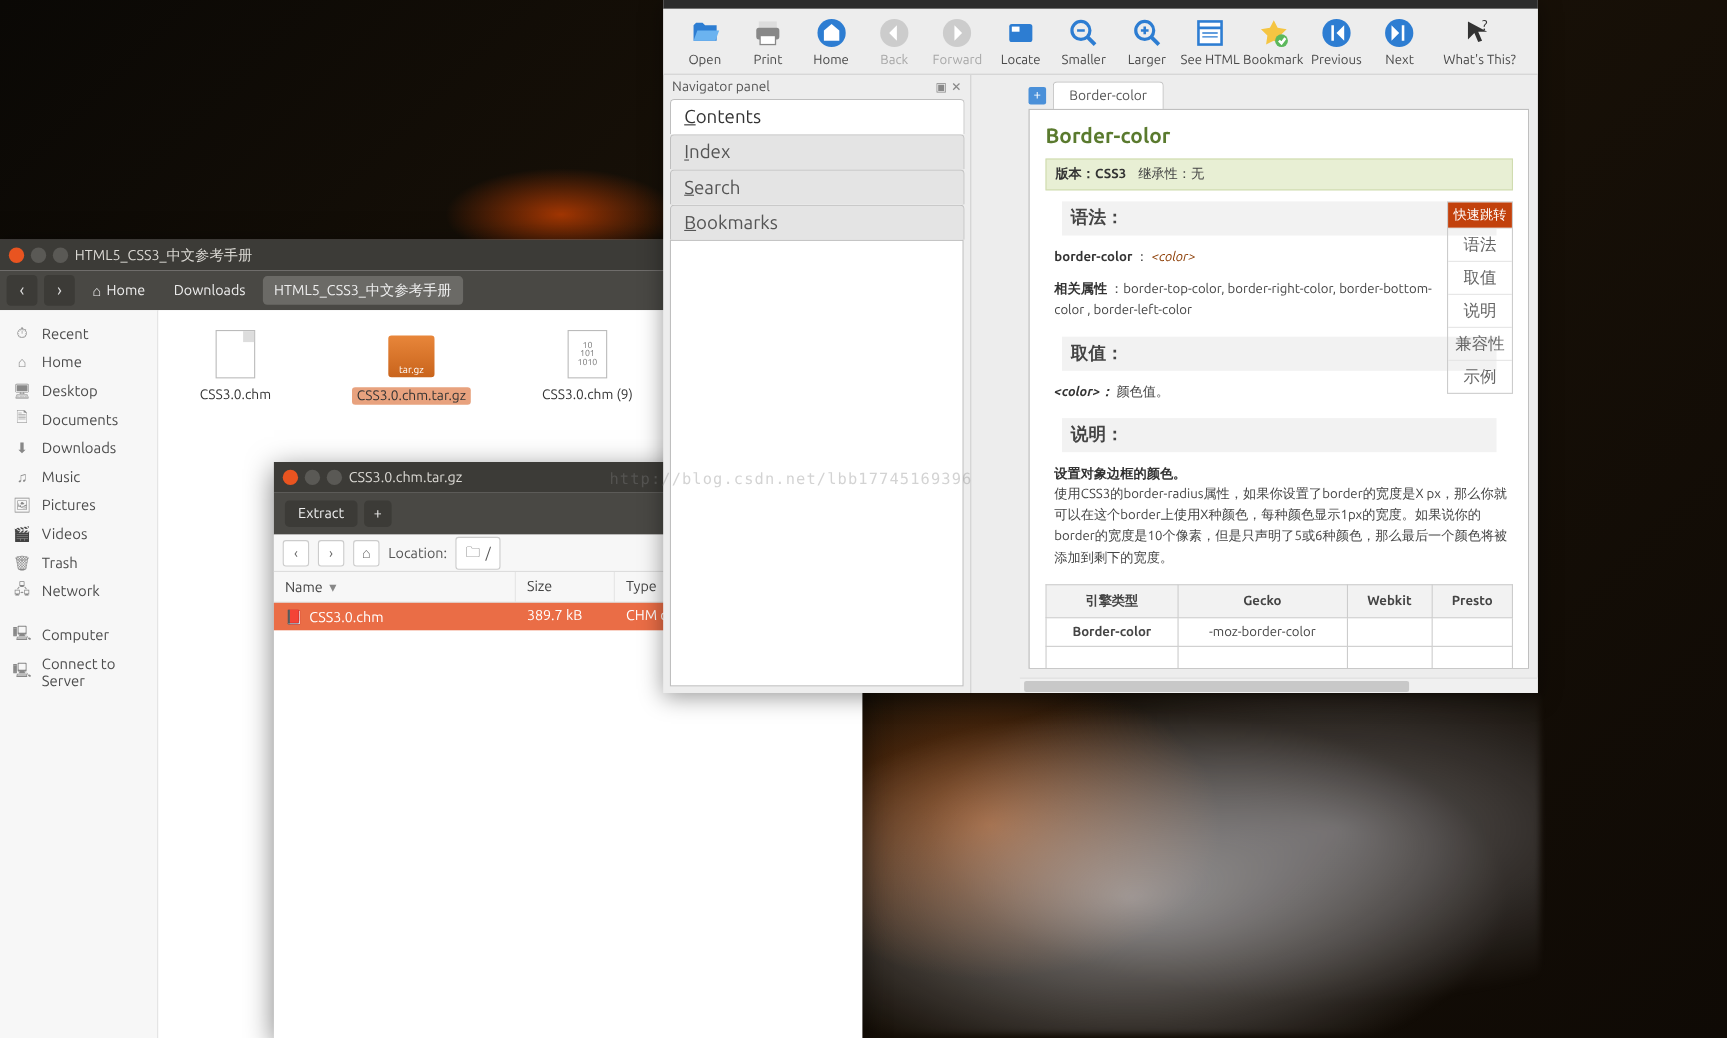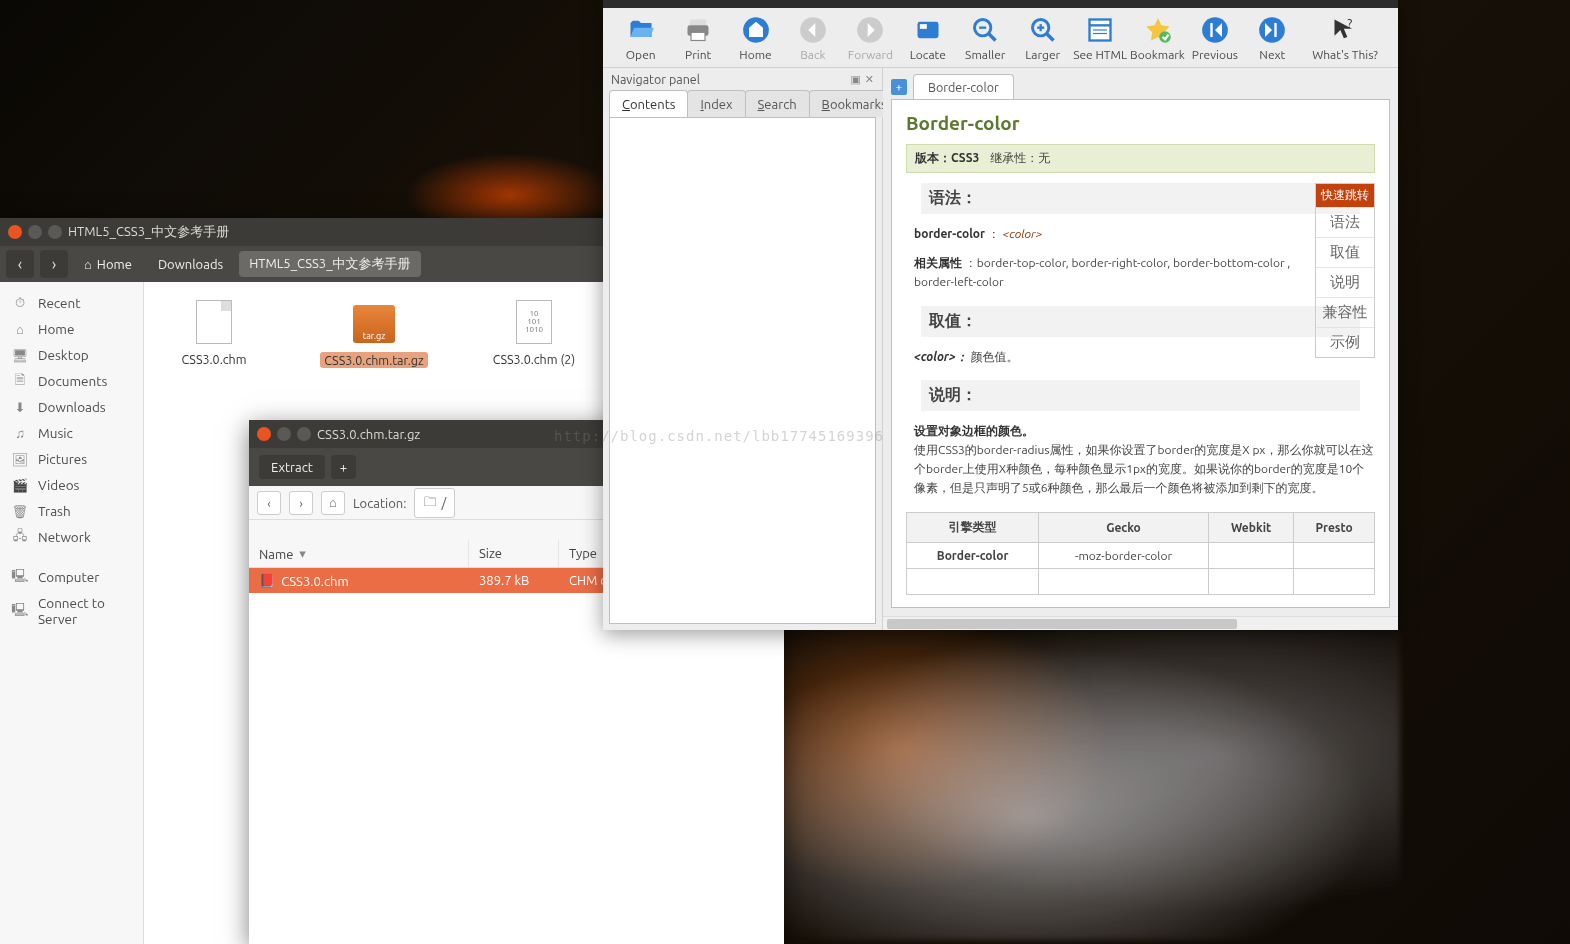--- a/index.html
+++ b/index.html
@@ -39,41 +39,41 @@
 .ar-titlebar { height: 28px; background: #3c3b37; display: flex; align-items: center; padding: 0 8px; gap: 6px; color: #dcdad5; font-size: 13px; }
 .ar-toolbar { height: 38px; background: #494844; display: flex; align-items: center; padding: 0 10px; gap: 6px; }
 .ar-btn { padding: 5px 12px; background: #3c3b37; color: #eee; border-radius: 4px; font-size: 13px; cursor: pointer; }
 .ar-btn.plus { padding: 5px 9px; }
 .ar-loc { height: 34px; background: #f7f7f7; border-bottom: 1px solid #ddd; display: flex; align-items: center; padding: 0 8px; gap: 8px; font-size: 13px; color: #555; }
 .ar-loc-btn { width: 24px; height: 24px; border: 1px solid #ccc; border-radius: 3px; background: #fff; display: flex; align-items: center; justify-content: center; cursor: pointer; color: #666; }
 .ar-loc-field { flex: 1; display: flex; align-items: center; gap: 6px; }
 .ar-loc-field .fbox { border: 1px solid #ccc; border-radius: 3px; padding: 3px 8px; background: #fff; display: flex; align-items: center; gap: 5px; }
 .ar-table { width: 100%; }
 .ar-head { display: flex; background: #f7f7f7; border-bottom: 1px solid #ddd; font-size: 13px; color: #444; }
-.ar-head > div { padding: 6px 10px; border-right: 1px solid #e5e5e5; margin-top: 20px; }
+.ar-head > div { padding: 6px 10px; border-right: 1px solid #e5e5e5; }
 .ar-row { display: flex; font-size: 13px; }
 .ar-row.sel { background: #ea6d46; color: #fff; }
 .ar-row > div { padding: 5px 10px; }
 .ar-c1 { width: 220px; display: flex; align-items: center; gap: 6px; }
 .ar-c2 { width: 90px; }
 .ar-c3 { width: 100px; }
 
 
 .chm-window { position: absolute; left: 603px; top: 0; width: 795px; height: 630px; background: #ededed; box-shadow: 0 4px 20px rgba(0,0,0,0.4); display: flex; flex-direction: column; }
 .chm-titlebar { height: 8px; background: #2c2c2c; }
 .chm-toolbar { height: 60px; background: #ededed; border-bottom: 1px solid #d0d0d0; display: flex; align-items: center; padding: 0 10px; gap: 2px; }
 .chm-tbtn { width: 58px; text-align: center; font-size: 12px; color: #4a4a4a; cursor: pointer; }
 .chm-tbtn.disabled { color: #a8a8a8; }
 .chm-tbtn .ticon { width: 32px; height: 32px; margin: 0 auto 2px; display: flex; align-items: center; justify-content: center; font-size: 22px; }
 .chm-tbtn.wide { width: 90px; }
-.chm-body { flex: 1; display: flex; overflow: hidden; }
+.chm-body { flex: 1; display: flex; overflow: hidden; gap: 44px; }
 .chm-nav { width: 280px; background: #ededed; border-right: 1px solid #d0d0d0; display: flex; flex-direction: column; }
 .chm-nav-head { padding: 4px 8px; font-size: 12.5px; color: #555; display: flex; justify-content: space-between; align-items: center; }
 .chm-nav-head .pbtns { display: flex; gap: 4px; color: #888; font-size: 11px; }
-.chm-tabs { display: flex; font-size: 13px; padding: 0 6px; }
+.chm-tabs { display: flex; font-size: 17px; padding: 0 6px; flex-direction: column; }
 .chm-tab { padding: 6px 12px; border: 1px solid #bfbfbf; border-bottom: none; background: #e4e4e4; cursor: pointer; color: #555; border-top-left-radius: 4px; border-top-right-radius: 4px; margin-right: -1px; }
 .chm-tab.active { background: #fff; color: #333; position: relative; z-index: 1; }
 .chm-tab .ul { text-decoration: underline; }
 .chm-tree { flex: 1; margin: 0 6px 6px; background: #fff; border: 1px solid #bfbfbf; }
 .chm-main { flex: 1; background: #ededed; display: flex; flex-direction: column; overflow: hidden; }
 .chm-doctabs { display: flex; align-items: center; padding: 6px 8px 0; gap: 6px; font-size: 12.5px; }
 .chm-addtab { width: 16px; height: 16px; background: #4a90d9; color: #fff; border-radius: 2px; display: flex; align-items: center; justify-content: center; font-size: 12px; cursor: pointer; }
 .chm-doctab { padding: 5px 14px; background: #fff; border: 1px solid #bfbfbf; border-bottom: none; border-top-left-radius: 4px; border-top-right-radius: 4px; color: #555; }
 .chm-doc { flex: 1; margin: 0 8px 8px; background: #fff; border: 1px solid #bfbfbf; overflow: auto; padding: 12px 14px; font-size: 12.5px; color: #444; }
 .chm-doc h1 { color: #5a7a2e; font-size: 19px; font-weight: bold; margin-bottom: 10px; }
@@ -182,21 +182,21 @@
           </div><span class="flabel">CSS3.0.chm</span></div>
         <div class="fm-icon selected"><div class="ficon">
             <div class="tar-icon">tar.gz</div>
           </div><span class="flabel">CSS3.0.chm.tar.gz</span></div>
         <div class="fm-icon"><div class="ficon">
             <div class="bin-icon">
               <span>10</span>
               <span>101</span>
               <span>1010</span>
             </div>
-          </div><span class="flabel">CSS3.0.chm (2)</span></div>
+          </div><span class="flabel">CSS3.0.chm (9)</span></div>
       </div>
   </div>
 </div>
 
 <div class="ar-window">
   <div class="ar-titlebar">
     <span class="wb close"></span>
     <span class="wb min"></span>
     <span class="wb max"></span>
     <span>CSS3.0.chm.tar.gz</span>

